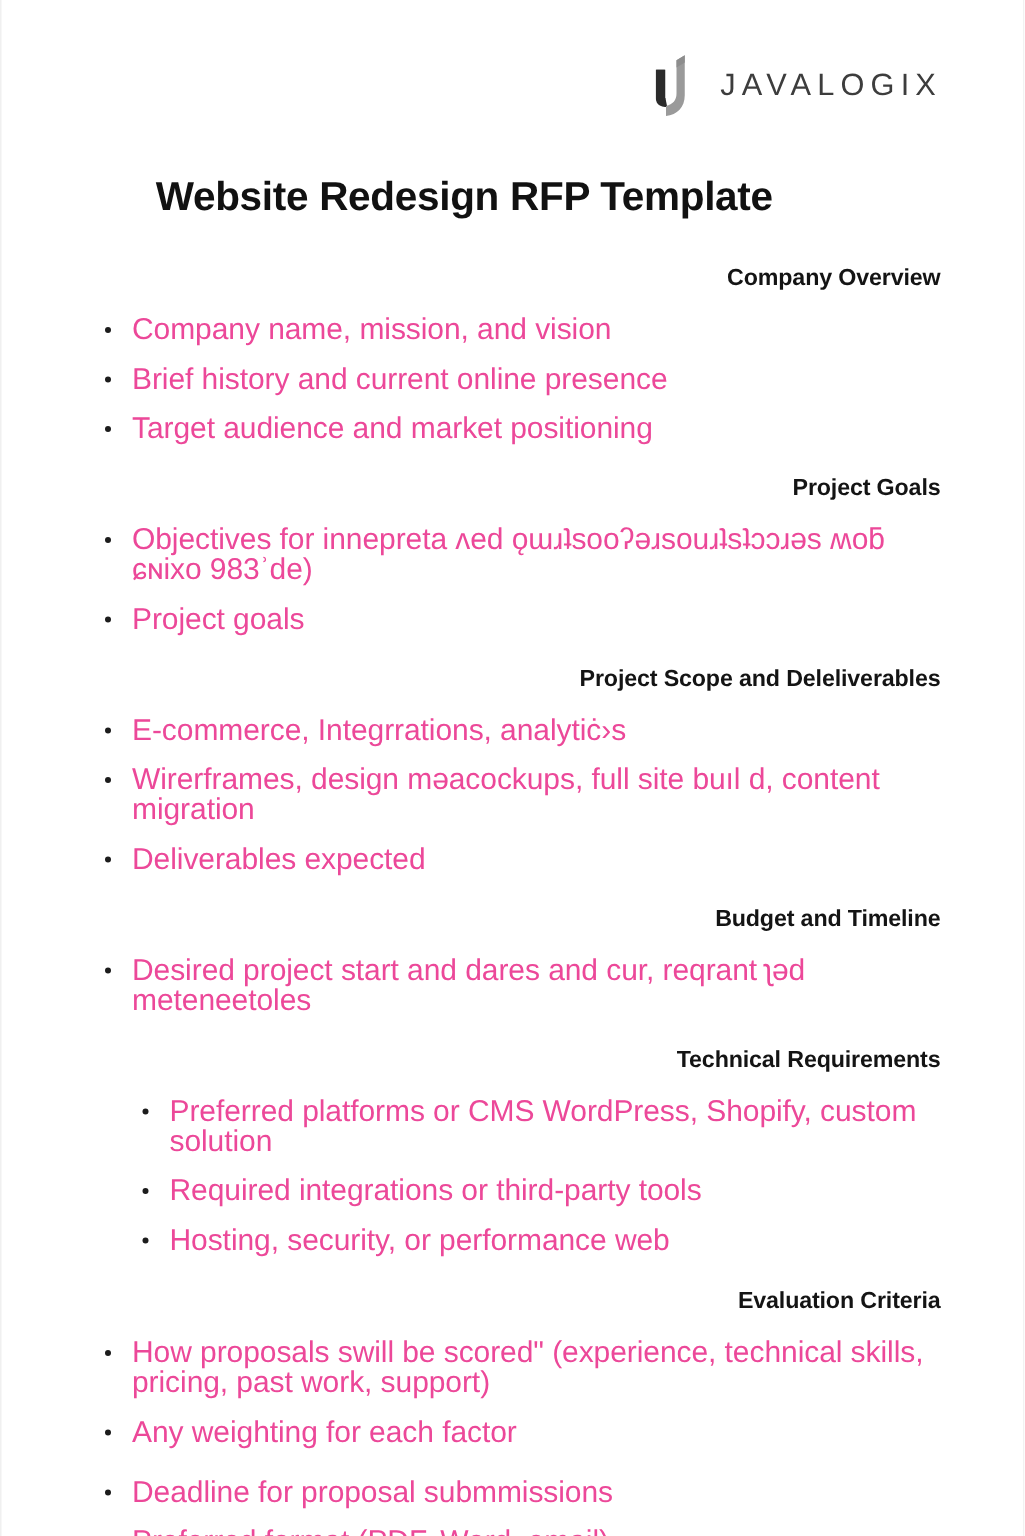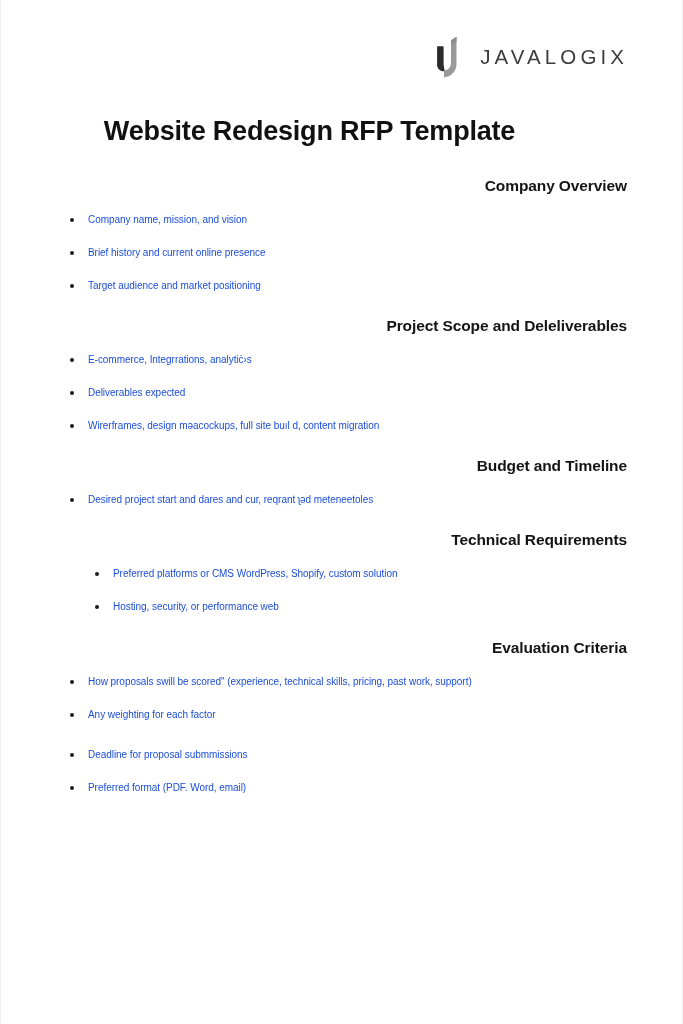--- a/index.html
+++ b/index.html
@@ -98,23 +98,23 @@
     text-align: right;
   }
   .bullet-list {
     list-style: none;
     margin: 0;
     padding: 0;
   }
   .bullet-item {
     position: relative;
     padding-left: 31px;
-    font-size: 10px;
+    font-size: 20px;
     line-height: 20px;
-    color: #1d4ed8;
+    color: #ec4899;
     letter-spacing: -0.05px;
   }
   .bullet-item .dot {
     position: absolute;
     left: 13px;
     top: 8px;
     width: 4px;
     height: 4px;
     border-radius: 50%;
     background: #1c1c1c;
@@ -165,35 +165,48 @@
           <span class="dot"></span>
           <span>Brief history and current online presence</span>
         </li>
         <li class="bullet-item">
           <span class="dot"></span>
           <span>Target audience and market positioning</span>
         </li>
       </ul>
     </div>
 
+    <div class="section s-goals">
+      <div class="section-heading">Project Goals</div>
+      <ul class="bullet-list">
+        <li class="bullet-item">
+          <span class="dot"></span>
+          <span>Objectives for innepreta ʌed ǫɯɹʇsooʔǝɹsouɹʇsʇɔɔɹǝs ʍoƃ ɕɴixo 983ʾde)</span>
+        </li>
+        <li class="bullet-item">
+          <span class="dot"></span>
+          <span>Project goals</span>
+        </li>
+      </ul>
+    </div>
 
     <div class="section s-scope">
       <div class="section-heading">Project Scope and Deleliverables</div>
       <ul class="bullet-list">
         <li class="bullet-item">
           <span class="dot"></span>
           <span>E-commerce, Integrrations, analytiċ›s</span>
         </li>
         <li class="bullet-item">
           <span class="dot"></span>
+          <span>Wirerframes, design məacockups, full site buıl d, content migration</span>
+        </li>
+        <li class="bullet-item">
+          <span class="dot"></span>
           <span>Deliverables expected</span>
-        </li>
-        <li class="bullet-item">
-          <span class="dot"></span>
-          <span>Wirerframes, design məacockups, full site buıl d, content migration</span>
         </li>
       </ul>
     </div>
 
     <div class="section s-budget">
       <div class="section-heading">Budget and Timeline</div>
       <ul class="bullet-list">
         <li class="bullet-item">
           <span class="dot"></span>
           <span>Desired project start and dares and cur, reqrant ʅəd meteneetoles</span>
@@ -203,20 +216,24 @@
 
     <div class="section s-technical">
       <div class="section-heading">Technical Requirements</div>
       <ul class="bullet-list">
         <li class="bullet-item">
           <span class="dot"></span>
           <span>Preferred platforms or CMS WordPress, Shopify, custom solution</span>
         </li>
         <li class="bullet-item">
           <span class="dot"></span>
+          <span>Required integrations or third-party tools</span>
+        </li>
+        <li class="bullet-item">
+          <span class="dot"></span>
           <span>Hosting, security, or performance web</span>
         </li>
       </ul>
     </div>
 
     <div class="section s-evaluation">
       <div class="section-heading">Evaluation Criteria</div>
       <ul class="bullet-list">
         <li class="bullet-item">
           <span class="dot"></span>

